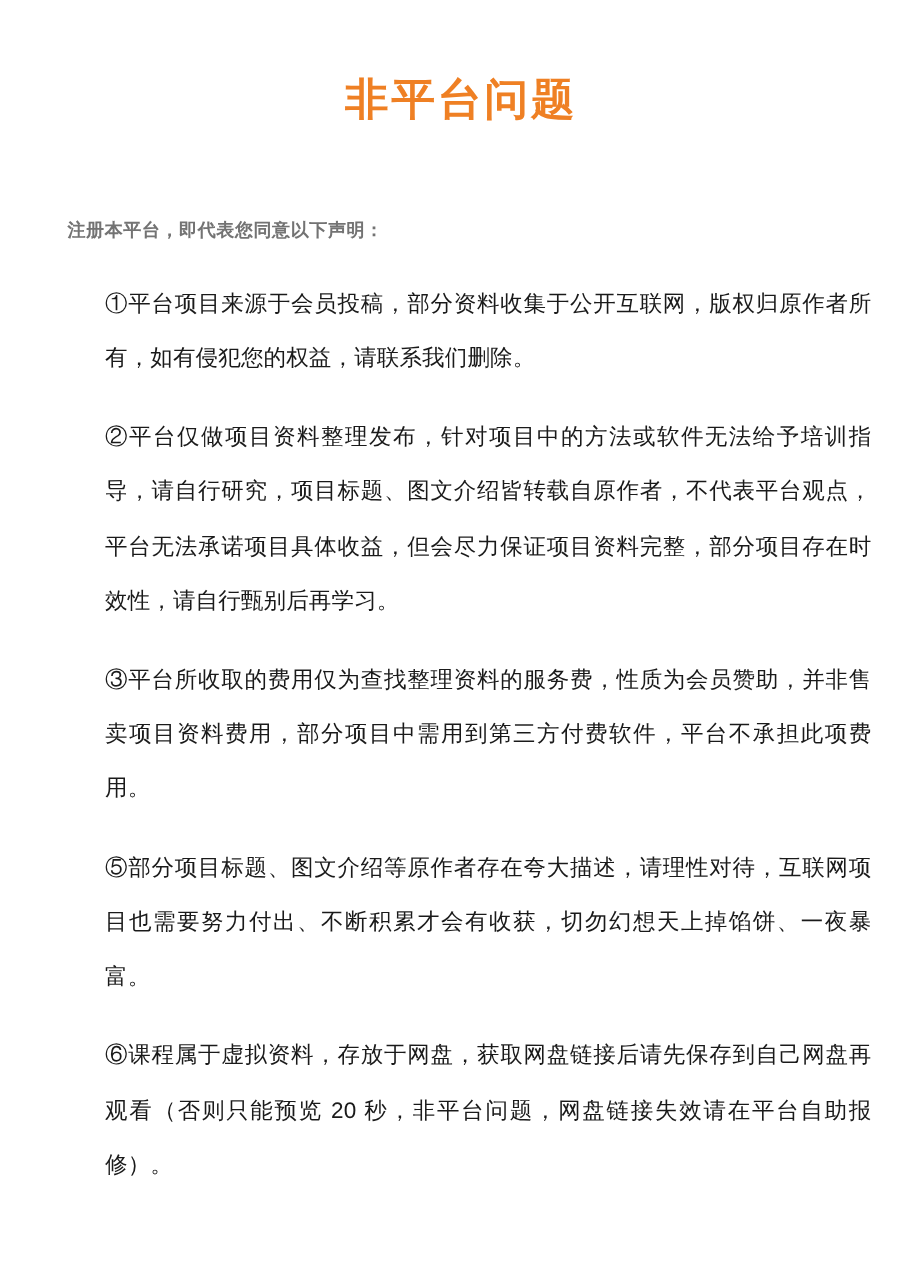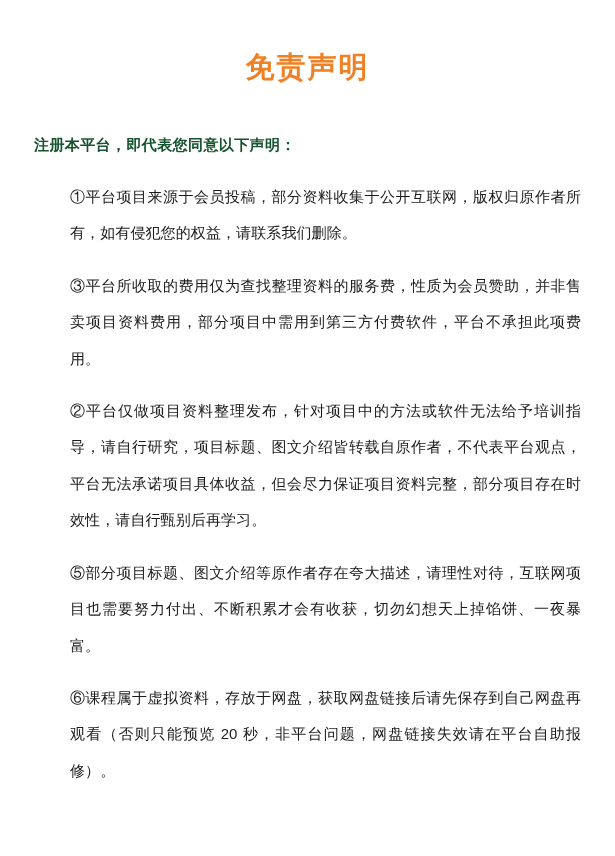--- a/index.html
+++ b/index.html
@@ -26,24 +26,24 @@
     margin: 0;
     padding-top: 50px;
     text-align: center;
     color: #ef8024;
     font-size: 29px;
     font-weight: bold;
     letter-spacing: 2px;
     line-height: 1.2;
   }
   .subtitle {
-    margin: 0;
+    margin: 11px;
     padding-top: 48px;
-    color: #14532d;
-    font-size: 15px;
+    color: #737373;
+    font-size: 12px;
     font-weight: bold;
     letter-spacing: 0.4px;
     line-height: 1.6;
   }
   .body-list {
     margin: 0;
     padding: 0;
     list-style: none;
   }
   .clause {
@@ -57,22 +57,22 @@
     margin-left: 36px;
   }
   .clause:first-child {
     margin-top: 22px;
   }
 </style>
 </head>
 <body>
 
 <div class="page">
-  <h1 class="title">免责声明</h1>
+  <h1 class="title">非平台问题</h1>
   <p class="subtitle">注册本平台，即代表您同意以下声明：</p>
   <ul class="body-list">
     <li class="clause">①平台项目来源于会员投稿，部分资料收集于公开互联网，版权归原作者所有，如有侵犯您的权益，请联系我们删除。</li>
+    <li class="clause">②平台仅做项目资料整理发布，针对项目中的方法或软件无法给予培训指导，请自行研究，项目标题、图文介绍皆转载自原作者，不代表平台观点，平台无法承诺项目具体收益，但会尽力保证项目资料完整，部分项目存在时效性，请自行甄别后再学习。</li>
     <li class="clause">③平台所收取的费用仅为查找整理资料的服务费，性质为会员赞助，并非售卖项目资料费用，部分项目中需用到第三方付费软件，平台不承担此项费用。</li>
-    <li class="clause">②平台仅做项目资料整理发布，针对项目中的方法或软件无法给予培训指导，请自行研究，项目标题、图文介绍皆转载自原作者，不代表平台观点，平台无法承诺项目具体收益，但会尽力保证项目资料完整，部分项目存在时效性，请自行甄别后再学习。</li>
     <li class="clause">⑤部分项目标题、图文介绍等原作者存在夸大描述，请理性对待，互联网项目也需要努力付出、不断积累才会有收获，切勿幻想天上掉馅饼、一夜暴富。</li>
     <li class="clause">⑥课程属于虚拟资料，存放于网盘，获取网盘链接后请先保存到自己网盘再观看（否则只能预览 20 秒，非平台问题，网盘链接失效请在平台自助报修）。</li>
   </ul>
 </div>
 
 </body></html>

